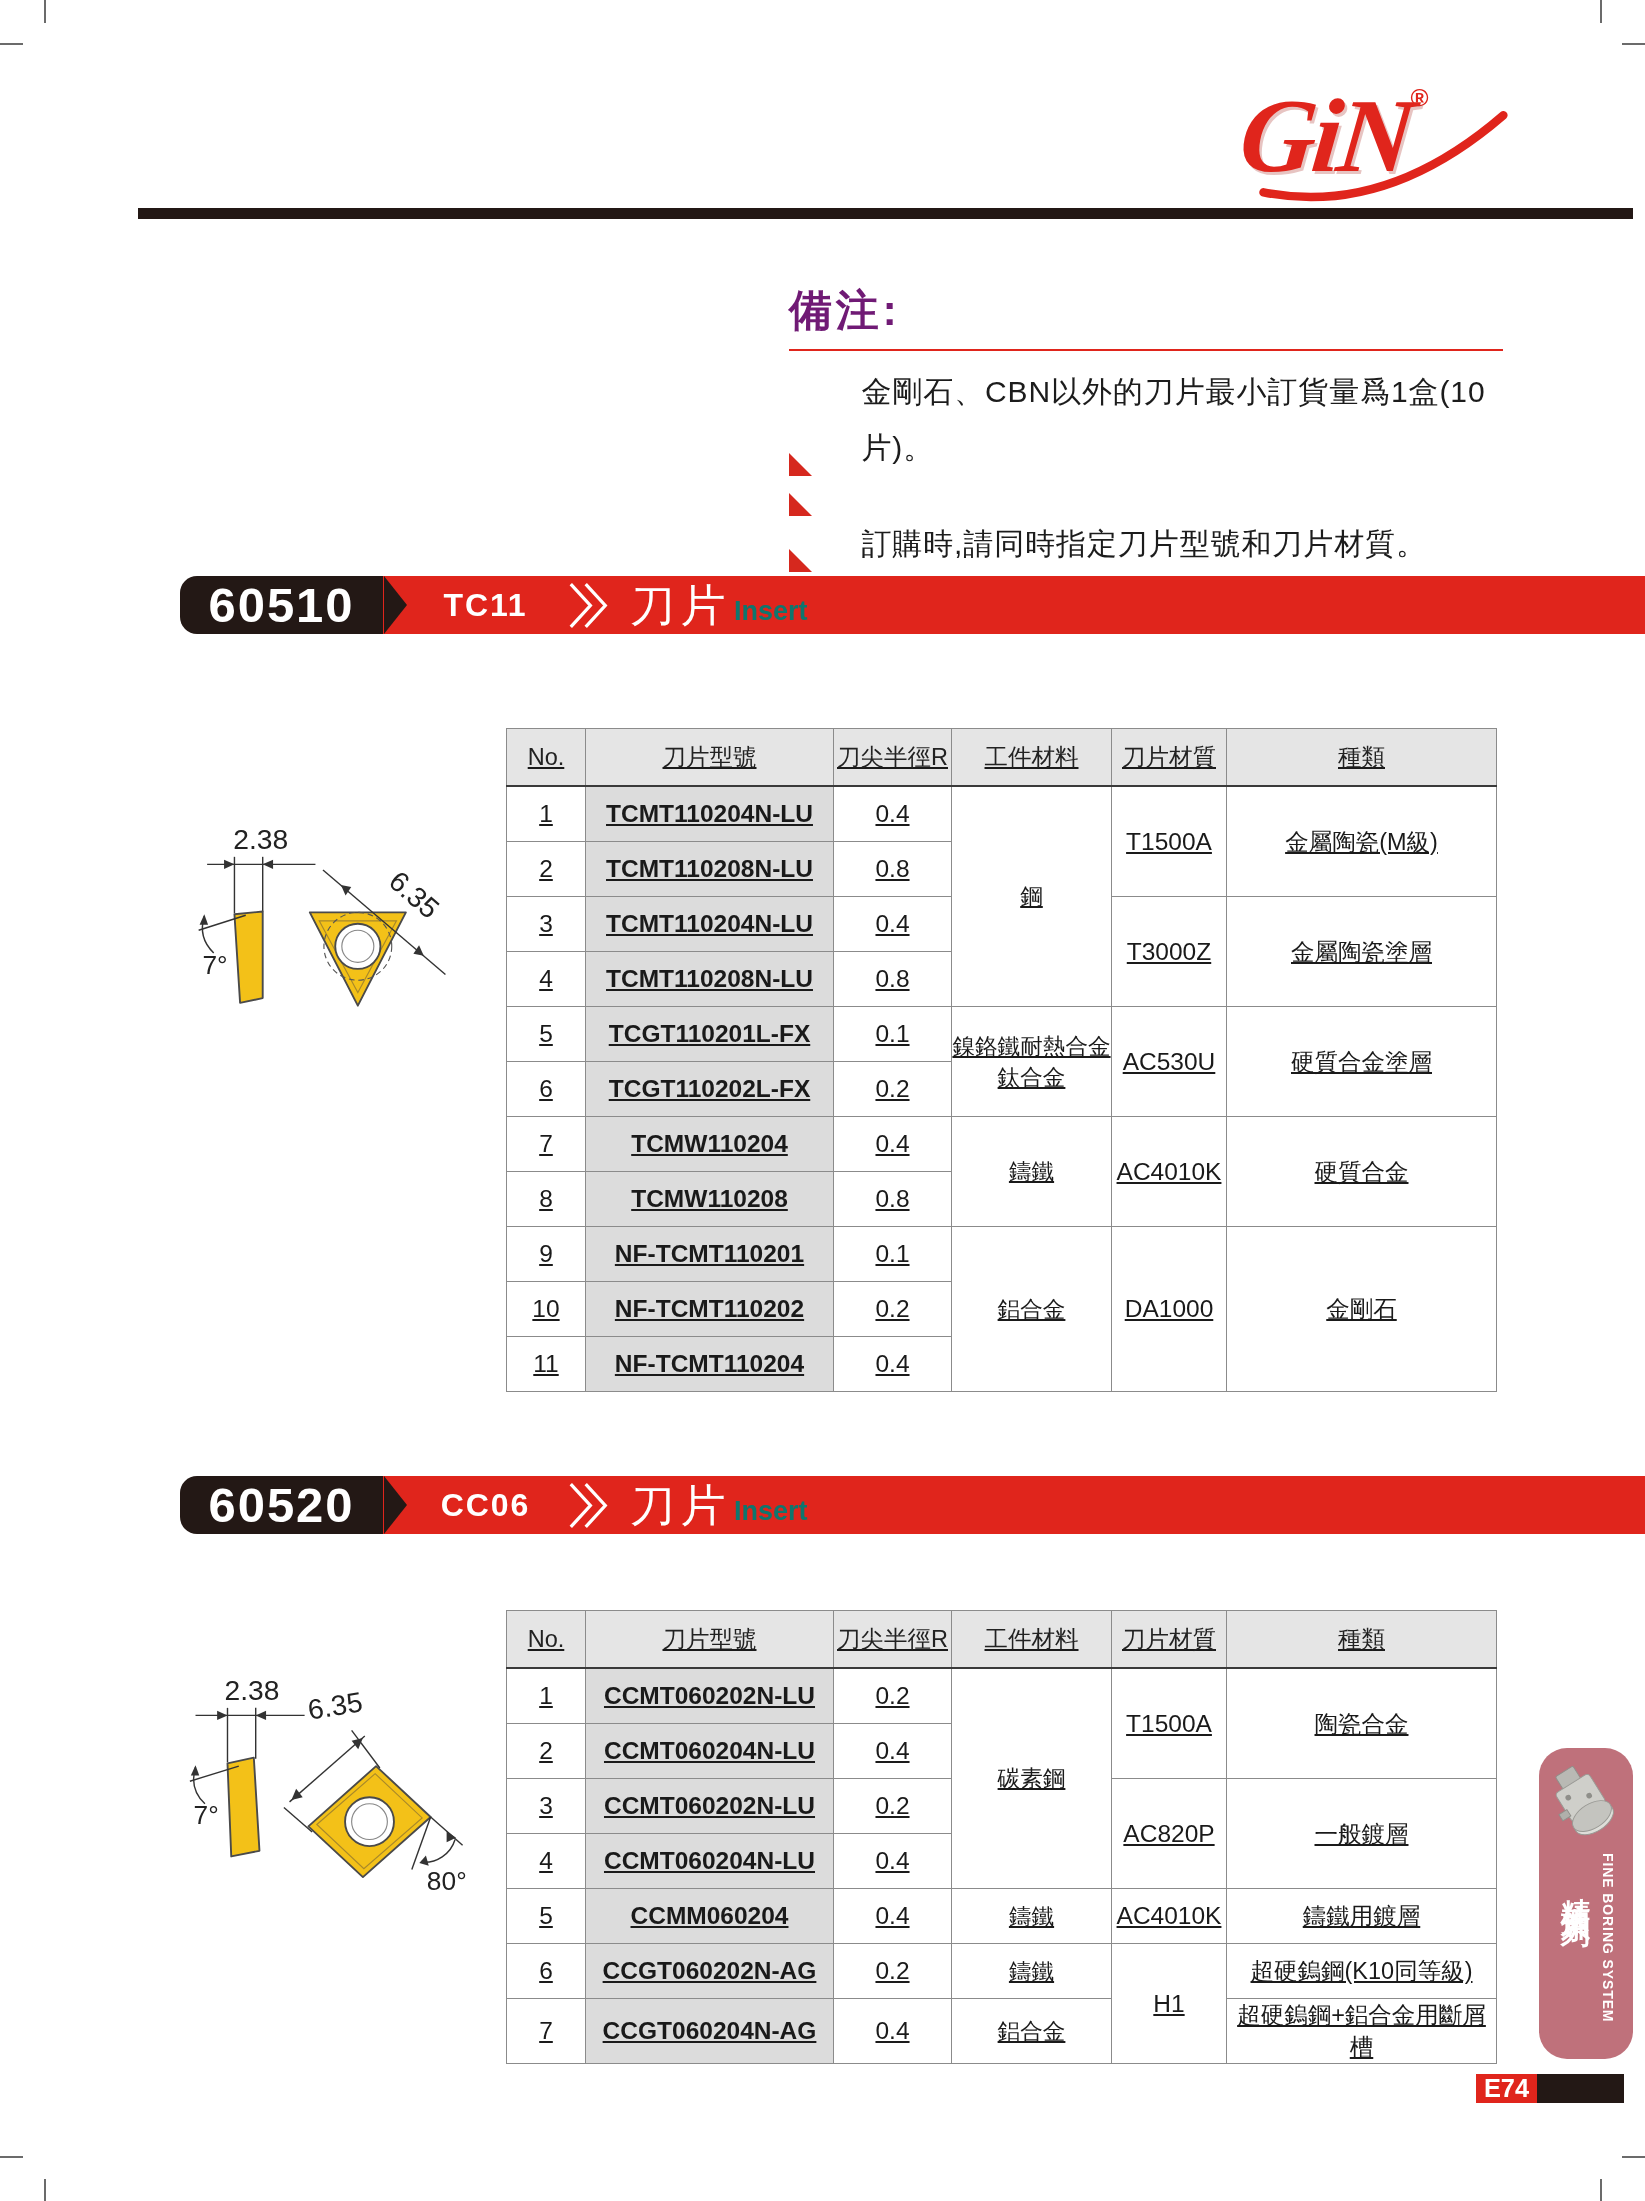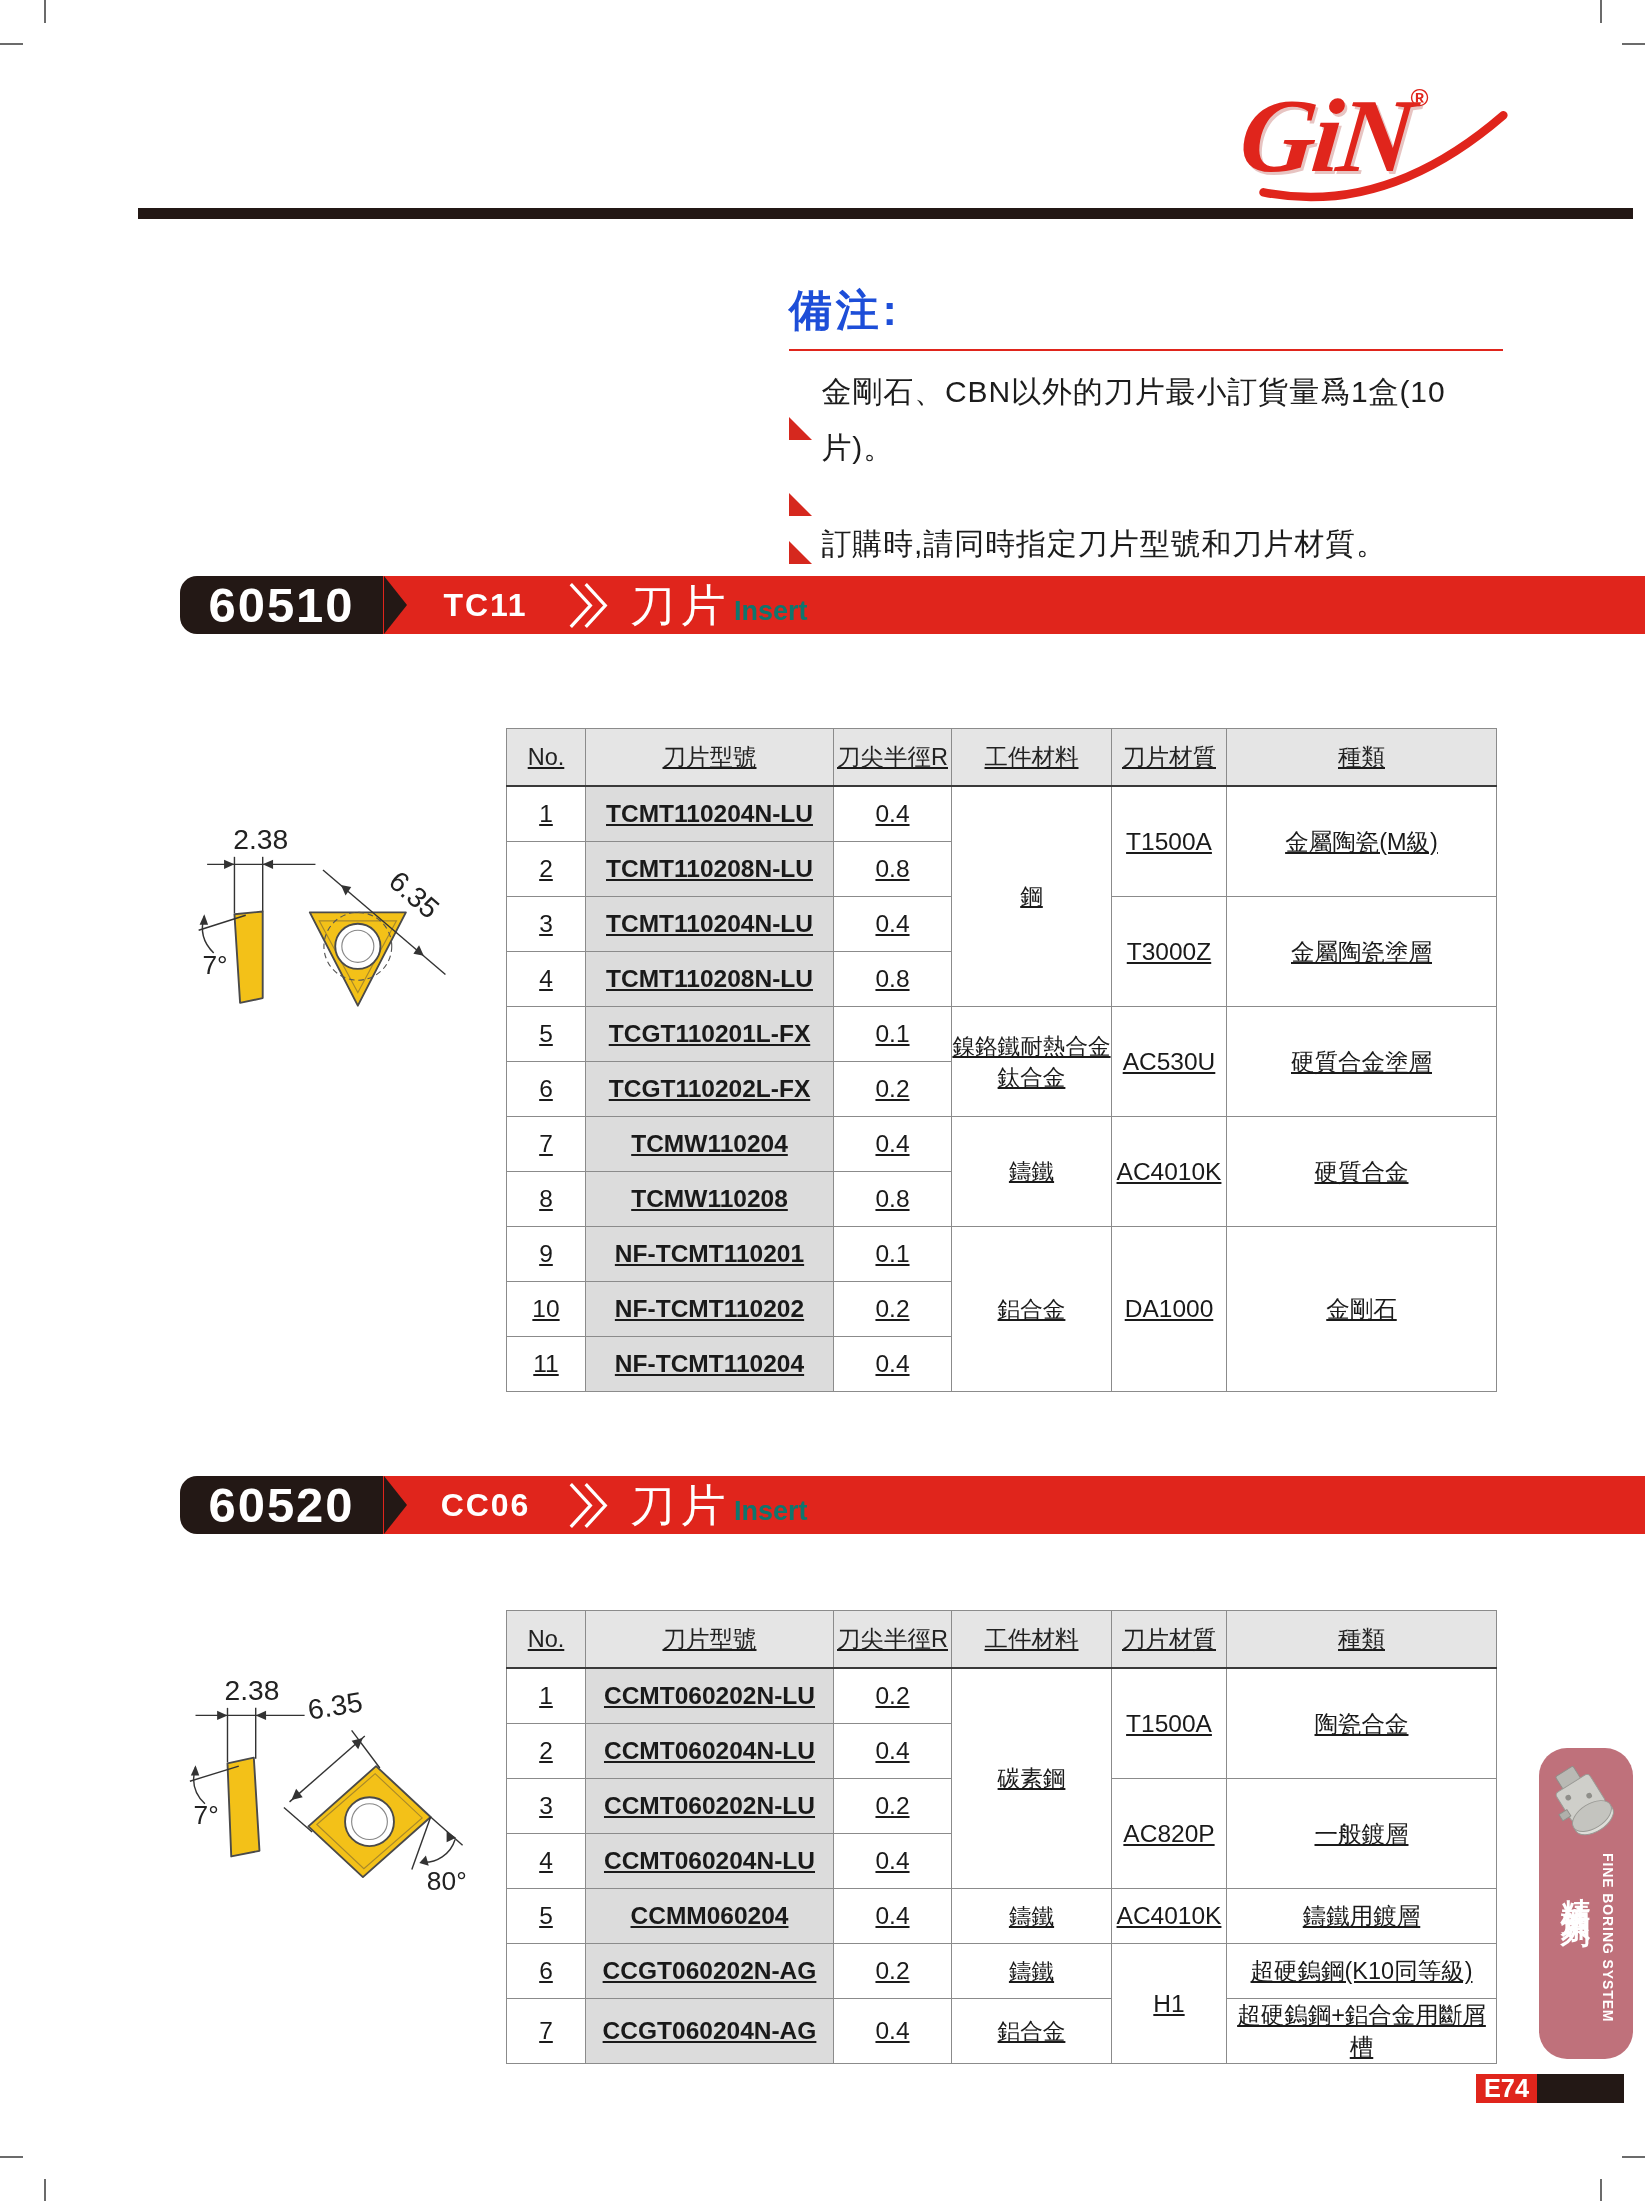--- a/index.html
+++ b/index.html
@@ -17,24 +17,24 @@
              font-size:105px;color:#e0251c;letter-spacing:-3.8px;line-height:113px;
              text-shadow:2.8px 2.8px 0 rgba(160,20,10,0.25);display:inline-block;transform:skewX(-6deg);}
   .logo-r{font-size:24.5px;color:#e0251c;font-weight:700;vertical-align:top;line-height:38px;}
   .logo-swoosh{position:absolute;left:-5.6px;top:7.5px;pointer-events:none;}
 
   
   .top-rule{position:absolute;left:138px;top:208px;width:1495px;height:11.3px;background:#231815;}
 
   
   .notes{position:absolute;left:789px;top:282px;width:716px;}
-  .notes-title{color:#1d4ed8;font-size:43px;font-weight:700;letter-spacing:3.8px;}
+  .notes-title{color:#701a75;font-size:43px;font-weight:700;letter-spacing:3.8px;}
   .notes-rule{margin-top:9.4px;width:714px;height:1.9px;background:#e0251c;}
   .notes-list{margin-top:13px;}
-  .note-line{display:flex;align-items:center;font-size:30px;line-height:56px;letter-spacing:0.9px;color:#1c1c1c;}
+  .note-line{display:flex;align-items:flex-end;font-size:30px;line-height:56px;letter-spacing:0.9px;color:#1c1c1c;gap:40px;}
   .note-bullet{flex:0 0 auto;width:0;height:0;border-bottom:23.5px solid #d6281e;border-right:23.5px solid transparent;
                margin:17px 9.4px 0 0;}
   .note-example{font-size:30px;line-height:56px;letter-spacing:0.9px;color:#1c1c1c;padding-left:49px;}
 
   
   .banner{position:absolute;left:180px;width:1607px;height:58px;}
   .banner .red{position:absolute;left:141px;right:0;top:0;bottom:0;background:#e0251c;border-radius:2.8px;}
   .banner .black{position:absolute;left:0;top:0;width:203px;height:58px;background:#231815;
                  border-radius:17px 0 0 17px;display:flex;align-items:center;justify-content:center;z-index:2;}
   .banner .black::after{content:'';position:absolute;right:-23.5px;top:0;width:0;height:0;

